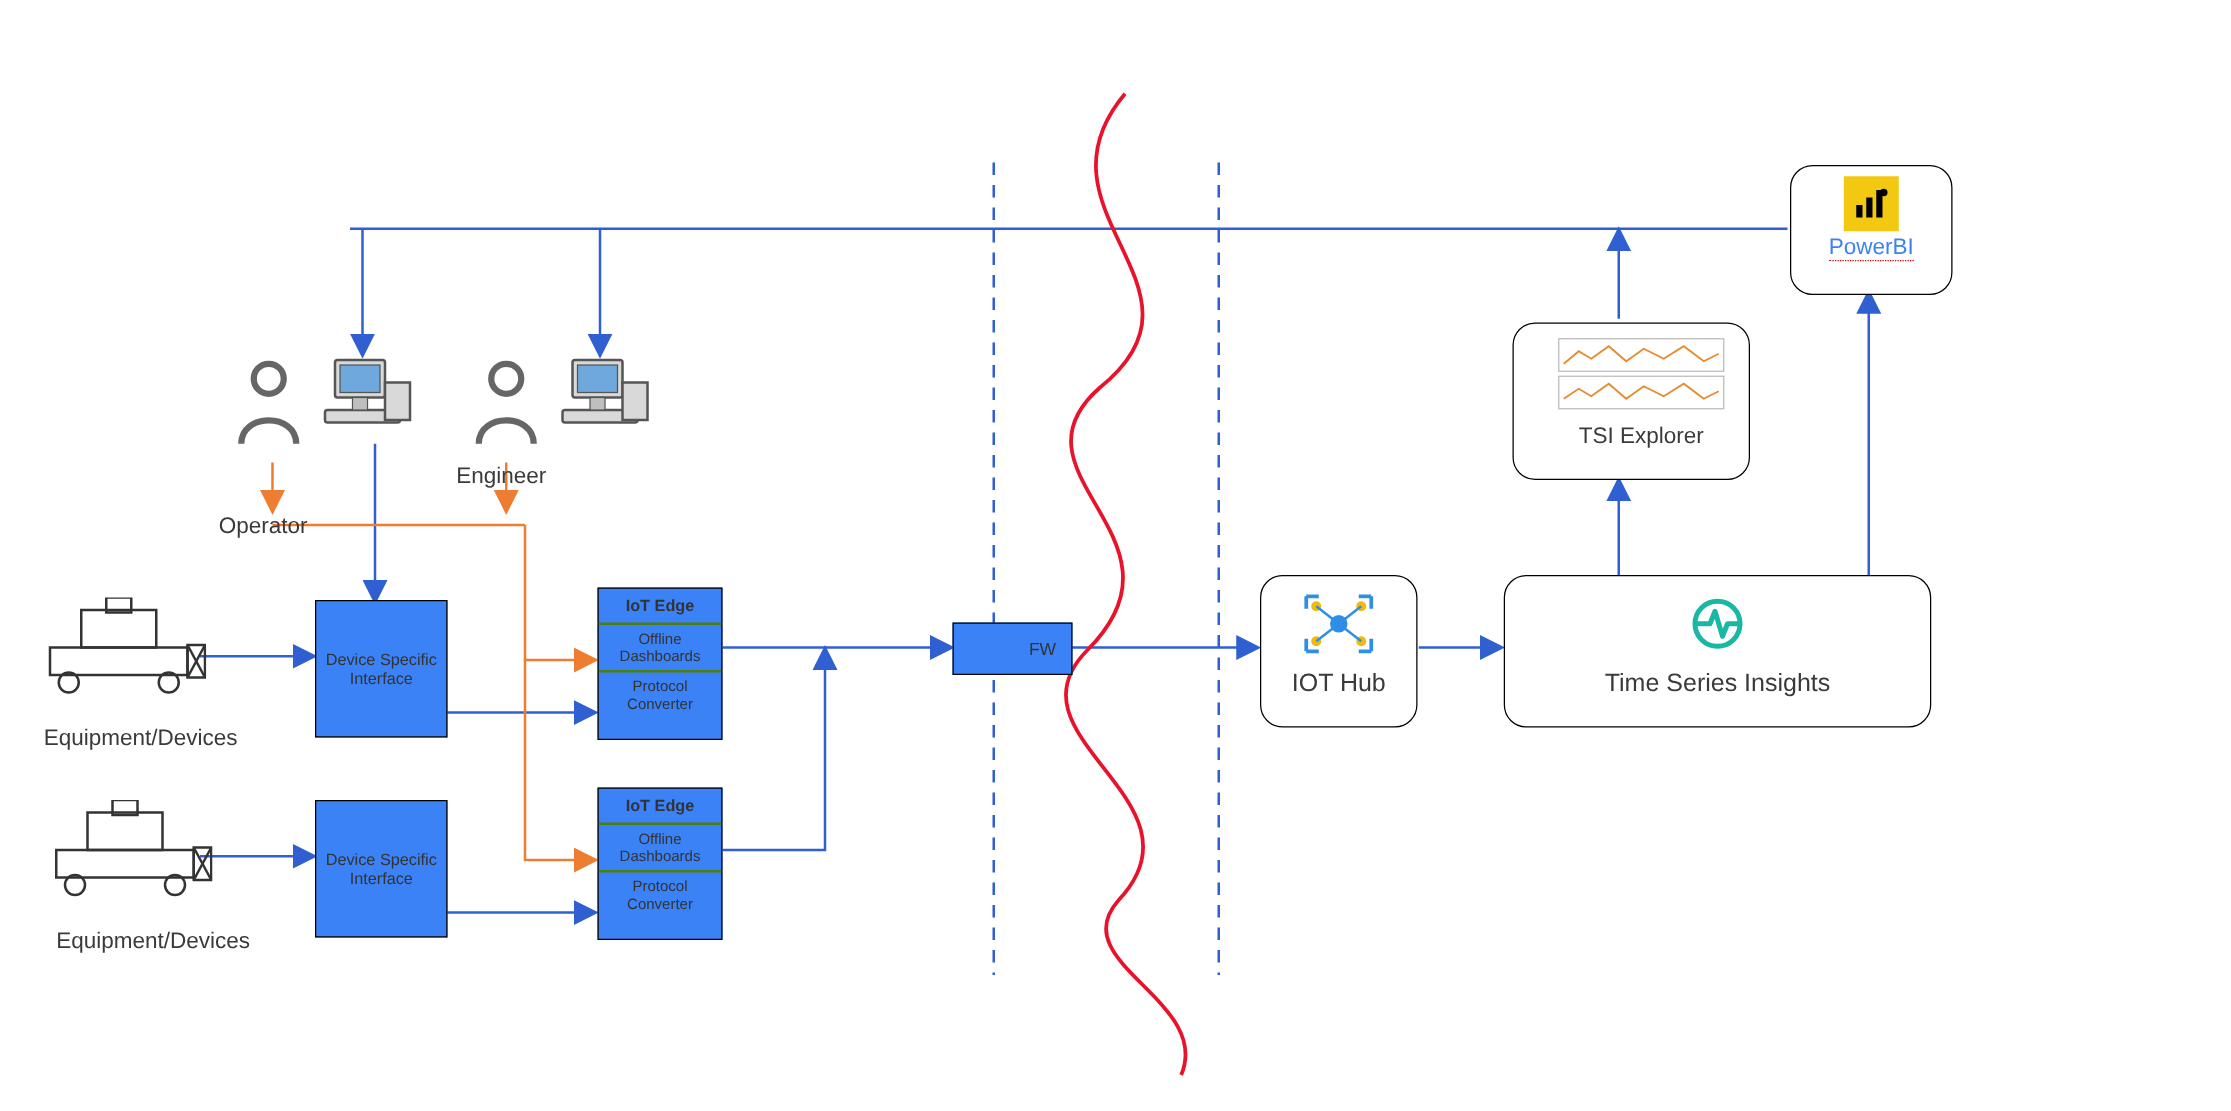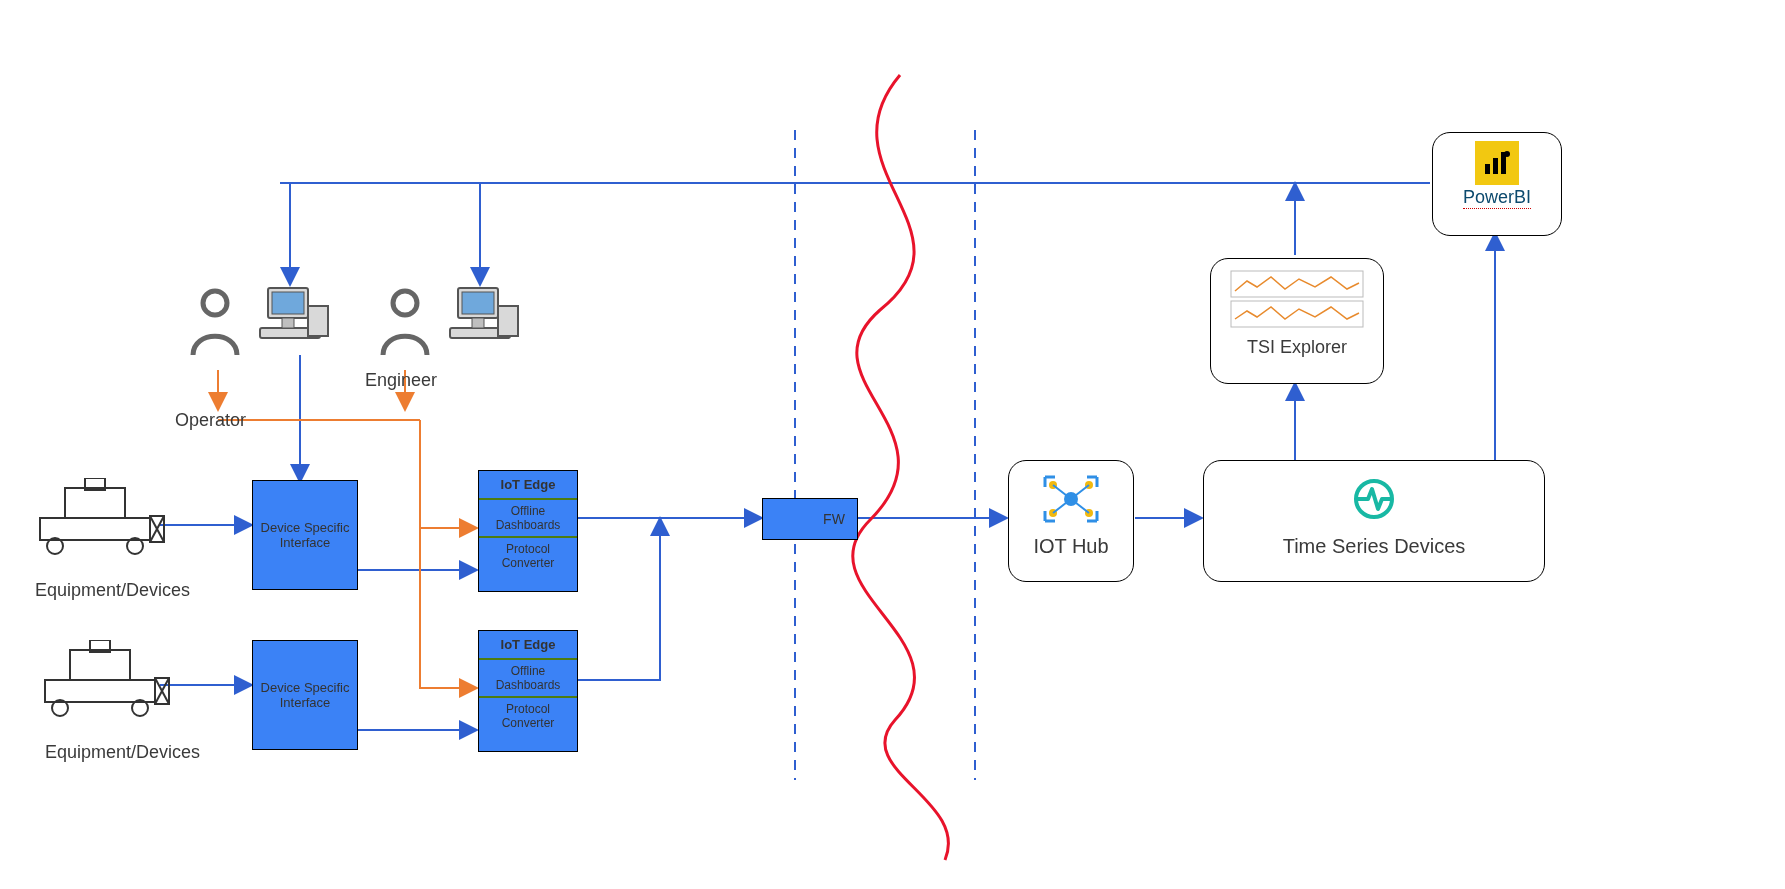--- a/index.html
+++ b/index.html
@@ -246,42 +246,42 @@
   <div class="node-title" style="margin-top:6px;">IOT Hub</div>
 </div>
 
 <div class="rbox" style="left:1203px; top:460px; width:340px; height:120px;">
   <div style="padding-top:10px;">
     <svg width="56" height="56" viewBox="0 0 56 56">
       <circle cx="28" cy="28" r="18" fill="none" stroke="#18b8a4" stroke-width="4"></circle>
       <path d="M12 28 L22 28 L26 18 L32 38 L36 28 L44 28" fill="none" stroke="#18b8a4" stroke-width="4" stroke-linejoin="round" stroke-linecap="round"></path>
     </svg>
   </div>
-  <div class="node-title" style="margin-top:4px;">Time Series Devices</div>
-</div>
-
-<div class="rbox" style="left:1210px; top:258px; width:172px; height:124px;">
+  <div class="node-title" style="margin-top:4px;">Time Series Insights</div>
+</div>
+
+<div class="rbox" style="left:1210px; top:258px; width:172px; height:124px;padding-left:16px;">
   <div style="padding-top:8px;">
     <svg width="140" height="64" viewBox="0 0 140 64">
       <rect x="4" y="4" width="132" height="26" fill="#fff" stroke="#bbb"></rect>
       <path d="M8 24 L20 14 L30 20 L44 10 L58 22 L72 12 L88 20 L104 10 L120 22 L132 16" fill="none" stroke="#e88b2e" stroke-width="1.5"></path>
       <rect x="4" y="34" width="132" height="26" fill="#fff" stroke="#bbb"></rect>
       <path d="M8 52 L20 44 L30 50 L44 40 L58 52 L72 42 L88 50 L104 40 L120 52 L132 46" fill="none" stroke="#e88b2e" stroke-width="1.5"></path>
     </svg>
   </div>
   <div class="node-title" style="font-size:18px; margin-top:2px;">TSI Explorer</div>
 </div>
 
 <div class="rbox" style="left:1432px; top:132px; width:128px; height:102px;">
   <div class="powerbi-tile">
     <svg width="30" height="30" viewBox="0 0 30 30">
       <rect x="3" y="16" width="5" height="10" fill="#000"></rect>
       <rect x="11" y="10" width="5" height="16" fill="#000"></rect>
       <rect x="19" y="4" width="5" height="22" fill="#000"></rect>
       <circle cx="25" cy="6" r="3" fill="#000"></circle>
     </svg>
   </div>
-  <div style="font-size:18px; color:#0c4a6e; margin-top:2px;">
+  <div style="font-size:18px; color:#3b82f6; margin-top:2px;">
     <span class="underline-ish">PowerBI</span>
   </div>
 </div>
 
 </div>
 
 </body></html>

